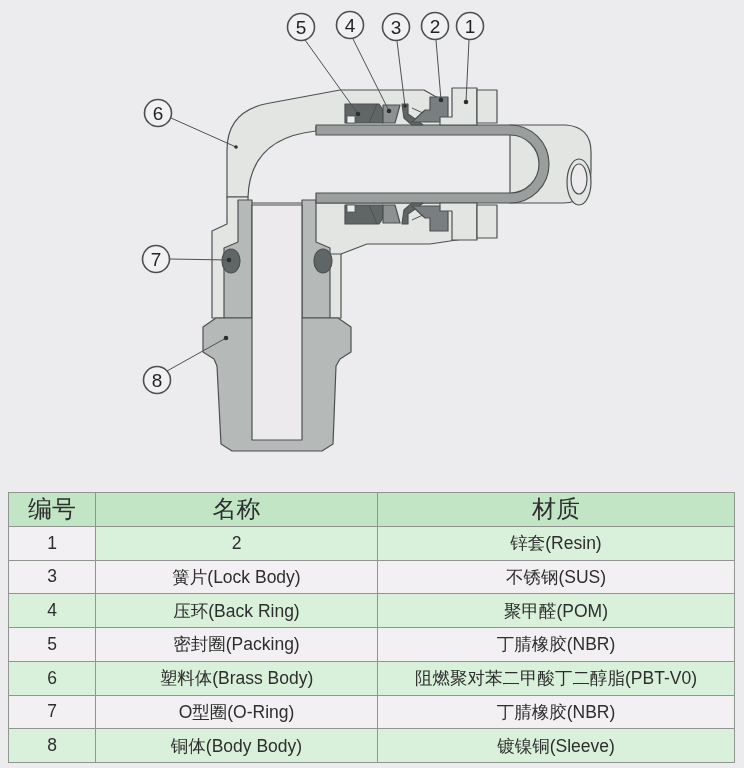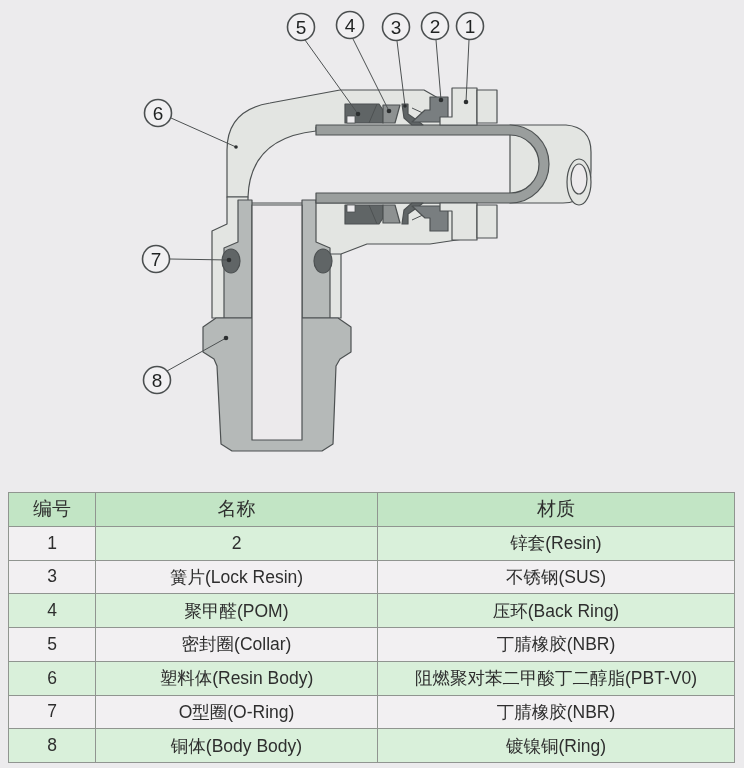--- a/index.html
+++ b/index.html
@@ -32,21 +32,21 @@
     border-top:1px solid var(--table-border,#909590);
     color:var(--table-text,#2e2e2e);
     font-size:17.5px;
   }
   .cell{
     border-right:1px solid var(--table-border,#909590);
     border-bottom:1px solid var(--table-border,#909590);
     display:flex;align-items:center;justify-content:center;
     white-space:nowrap;overflow:hidden;
   }
-  .hdr{background:var(--table-header-bg,#c2e5c5);font-size:19px;text-align:center;}
+  .hdr{background:var(--table-header-bg,#c2e5c5);font-size:24px;text-align:center;}
   .odd{background:var(--table-odd-bg,#f2f0f2);}
   .even{background:var(--table-even-bg,#d9f0da);}
 </style>
 </head>
 <body>
 
 <div class="stage">
 
   <svg width="744" height="492" viewBox="0 0 744 492">
 
@@ -158,36 +158,36 @@
     <div class="cell hdr">编号</div>
     <div class="cell hdr">名称</div>
     <div class="cell hdr">材质</div>
 
     <div class="cell odd">1</div>
 
     <div class="cell even">2</div>
     <div class="cell even">锌套(Resin)</div>
 
     <div class="cell odd">3</div>
-    <div class="cell odd">簧片(Lock Resin)</div>
+    <div class="cell odd">簧片(Lock Body)</div>
     <div class="cell odd">不锈钢(SUS)</div>
 
     <div class="cell even">4</div>
+    <div class="cell even">压环(Back Ring)</div>
     <div class="cell even">聚甲醛(POM)</div>
-    <div class="cell even">压环(Back Ring)</div>
 
     <div class="cell odd">5</div>
-    <div class="cell odd">密封圈(Collar)</div>
+    <div class="cell odd">密封圈(Packing)</div>
     <div class="cell odd">丁腈橡胶(NBR)</div>
 
     <div class="cell even">6</div>
-    <div class="cell even">塑料体(Resin Body)</div>
+    <div class="cell even">塑料体(Brass Body)</div>
     <div class="cell even">阻燃聚对苯二甲酸丁二醇脂(PBT-V0)</div>
 
     <div class="cell odd">7</div>
     <div class="cell odd">O型圈(O-Ring)</div>
     <div class="cell odd">丁腈橡胶(NBR)</div>
 
     <div class="cell even">8</div>
     <div class="cell even">铜体(Body Body)</div>
-    <div class="cell even">镀镍铜(Ring)</div>
+    <div class="cell even">镀镍铜(Sleeve)</div>
   </div>
 </div>
 
 </body></html>

